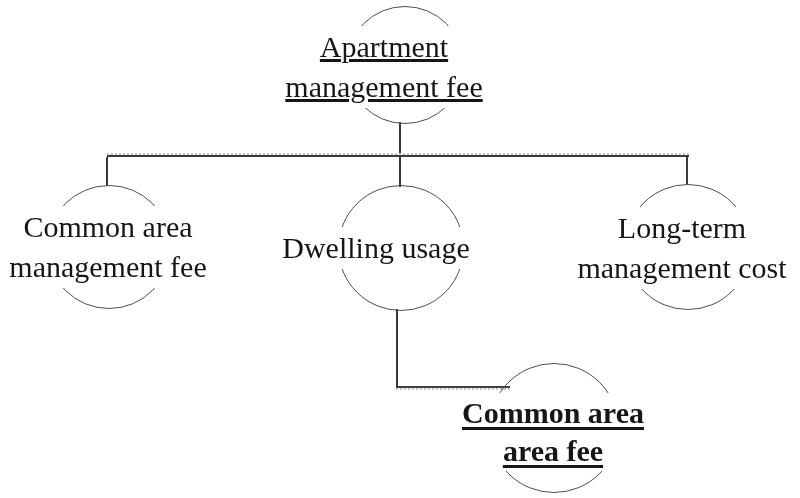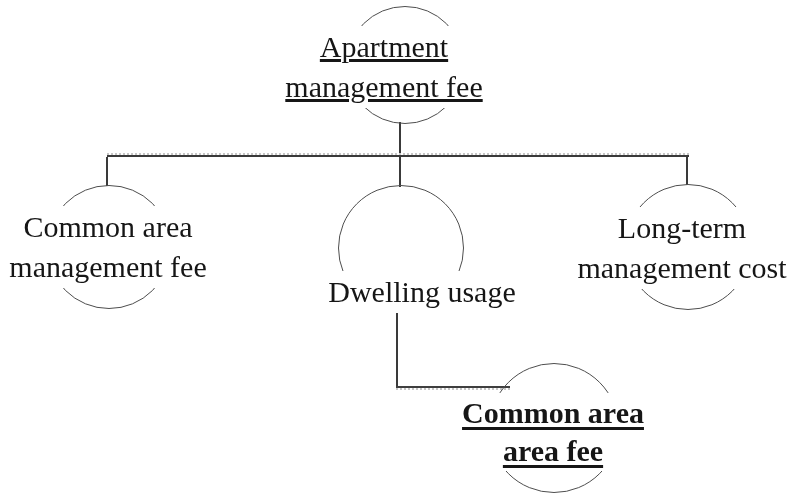--- a/index.html
+++ b/index.html
@@ -77,21 +77,21 @@
   <div class="node-text" style="left:384px; top:67px;text-decoration:underline;">
     <div class="tline">Apartment</div>
     <div class="tline">management fee</div>
   </div>
 
   <div class="node-text" style="left:108px; top:247px;">
     <div class="tline">Common area</div>
     <div class="tline">management fee</div>
   </div>
 
-  <div class="node-text" style="left:422px; top:248px;margin-top:44px;">
+  <div class="node-text" style="left:376px; top:248px;">
     <div class="tline">Dwelling usage</div>
   </div>
 
   <div class="node-text" style="left:682px; top:248px;">
     <div class="tline">Long-term</div>
     <div class="tline">management cost</div>
   </div>
 
   <div class="node-text emph" style="left:553px; top:432px;">
     <div class="tline">Common area</div>

